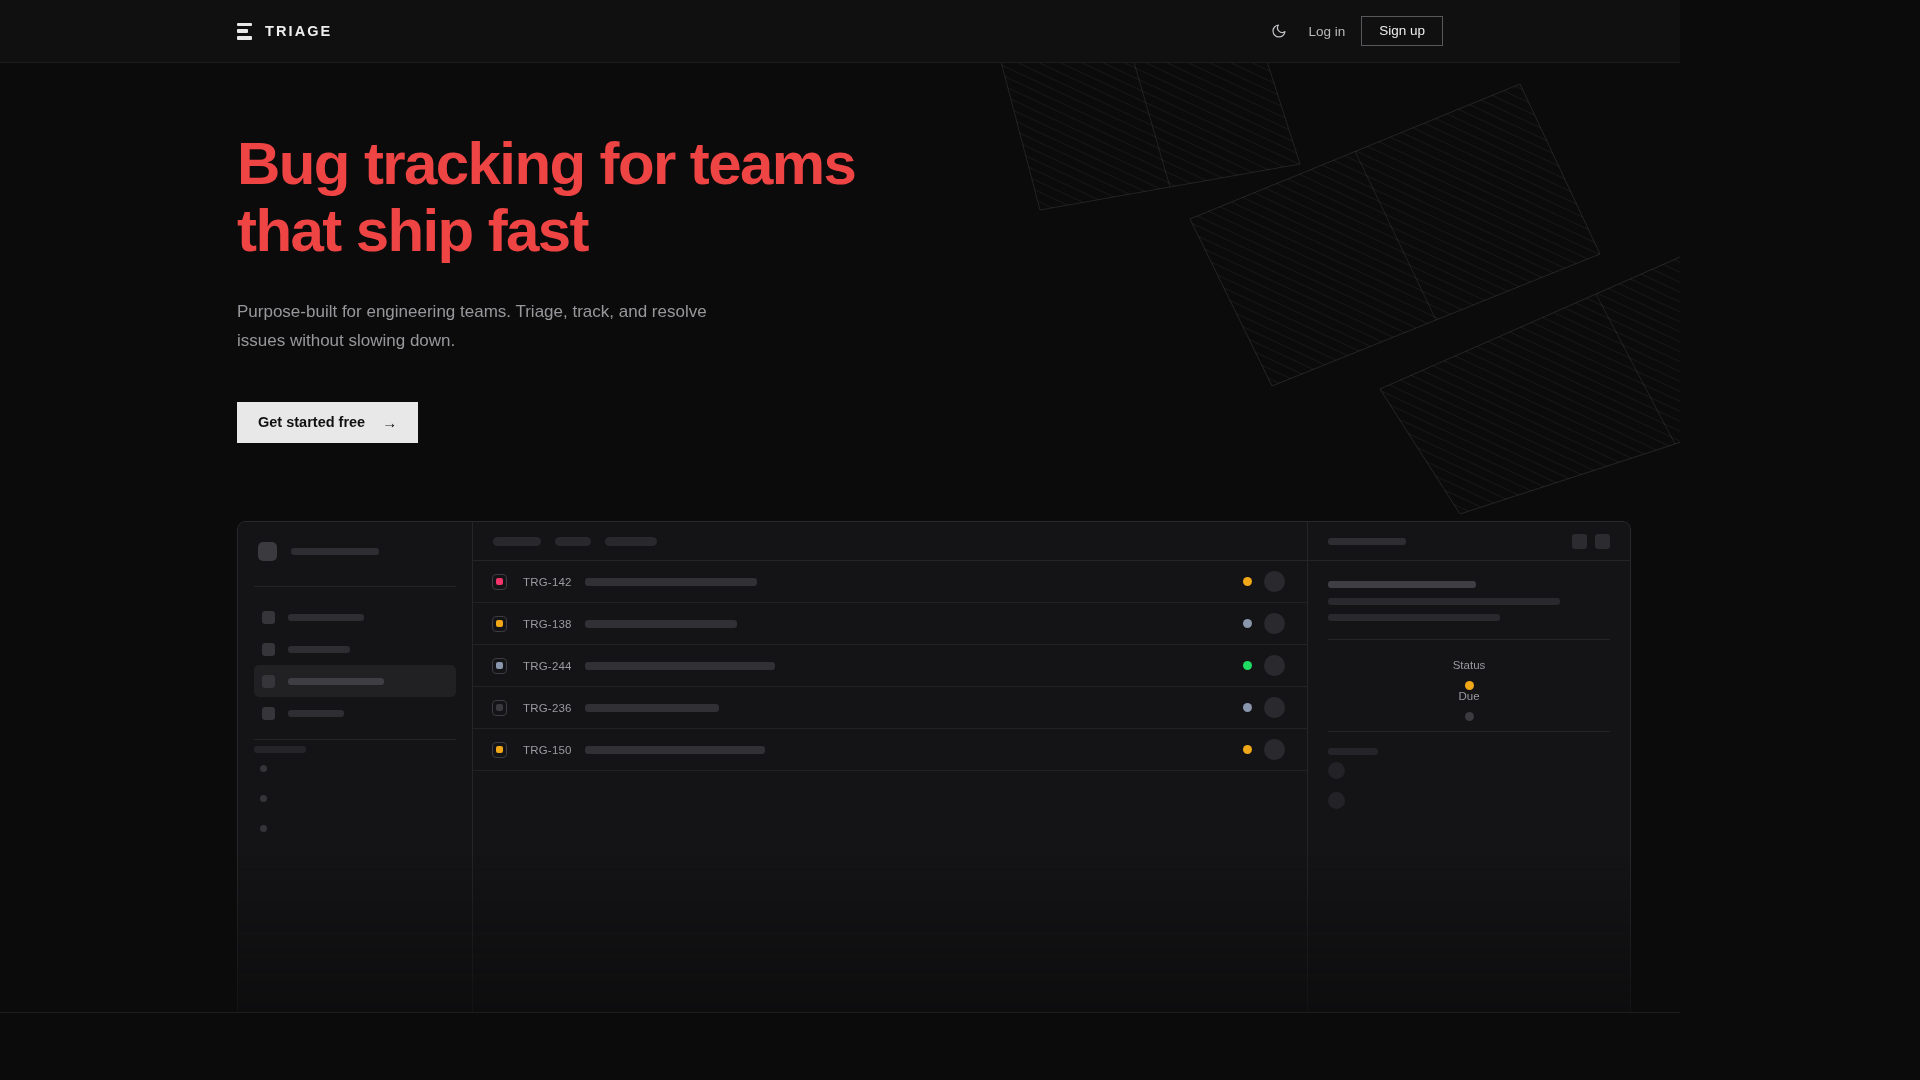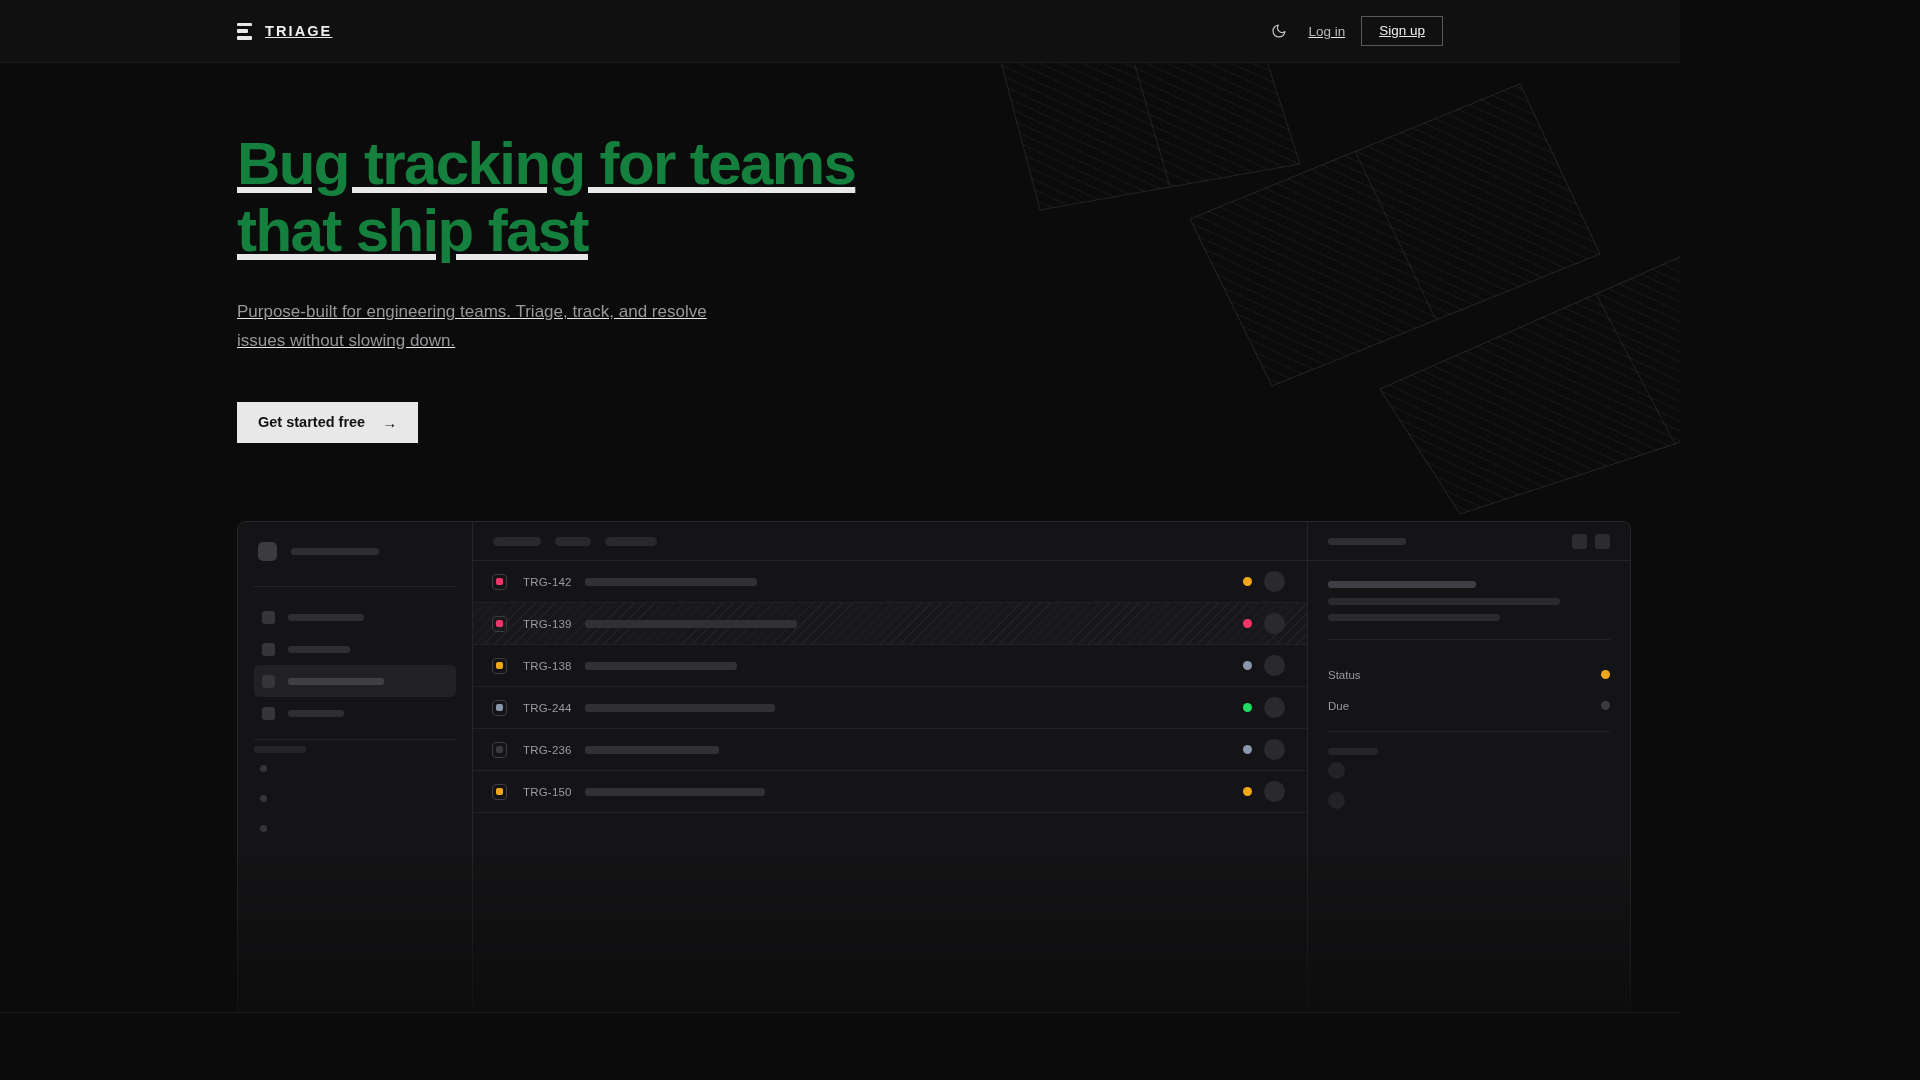--- a/index.html
+++ b/index.html
@@ -15,21 +15,20 @@
     font-family: "Liberation Sans", sans-serif;
     color: #e8e8e8;
     -webkit-font-smoothing: antialiased;
   }
 
   .page {
     position: relative;
     width: 1680px;
     height: 1080px;
     overflow: hidden;
-    text-decoration: underline;
   }
 
   
   .header {
     position: relative;
     z-index: 40;
     height: 63px;
     border-bottom: 1px solid #1c1c1e;
     display: flex;
     align-items: center;
@@ -109,21 +108,21 @@
     position: relative;
     padding: 0 237px;
     z-index: 20;
   }
 
   .hero-title {
     font-size: 60px;
     line-height: 1.12;
     font-weight: 700;
     letter-spacing: -1.6px;
-    color: #15803d;
+    color: #ef4444;
     margin-top: 67px;
     max-width: 760px;
   }
 
   .hero-sub {
     margin-top: 34px;
     font-size: 17px;
     line-height: 1.66;
     color: #98989c;
     max-width: 480px;
@@ -346,20 +345,21 @@
   .mk-detail-body { padding: 20px 20px 0; }
   .mk-desc-line { height: 7px; border-radius: 3px; background: #2a2a2e; margin-top: 9px; }
 
   .mk-props { margin-top: 19px; }
   .mk-prop {
     display: flex;
     align-items: center;
     justify-content: space-between;
     height: 31px;
     cursor: pointer;
+    flex-direction: column;
   }
   .mk-prop-label { font-size: 11.5px; color: #9a9a9f; }
   .mk-prop-dot { width: 9px; height: 9px; border-radius: 50%; }
 
   .mk-activity { margin-top: 16px; }
   .mk-activity-row { display: flex; align-items: center; height: 30px; }
   .mk-activity-avatar {
     width: 17px; height: 17px;
     border-radius: 50%;
     background: #232327;
@@ -496,31 +496,20 @@
               <span class="prio">
                 <i style="background:#f4356b"></i>
               </span>
               <span class="mk-key">TRG-142</span>
               <span class="mk-title-ph" style="width:172px"></span>
               <span class="mk-row-right">
                 <span class="status-dot" style="background:#f0a818"></span>
                 <span class="row-avatar"></span>
               </span>
             </div>
-            <div class="mk-row hatched">
-              <span class="prio">
-                <i style="background:#f4356b"></i>
-              </span>
-              <span class="mk-key">TRG-139</span>
-              <span class="mk-title-ph" style="width:212px"></span>
-              <span class="mk-row-right">
-                <span class="status-dot" style="background:#f4356b"></span>
-                <span class="row-avatar"></span>
-              </span>
-            </div>
             <div class="mk-row">
               <span class="prio">
                 <i style="background:#f0a818"></i>
               </span>
               <span class="mk-key">TRG-138</span>
               <span class="mk-title-ph" style="width:152px"></span>
               <span class="mk-row-right">
                 <span class="status-dot" style="background:#8a96ac"></span>
                 <span class="row-avatar"></span>
               </span>

